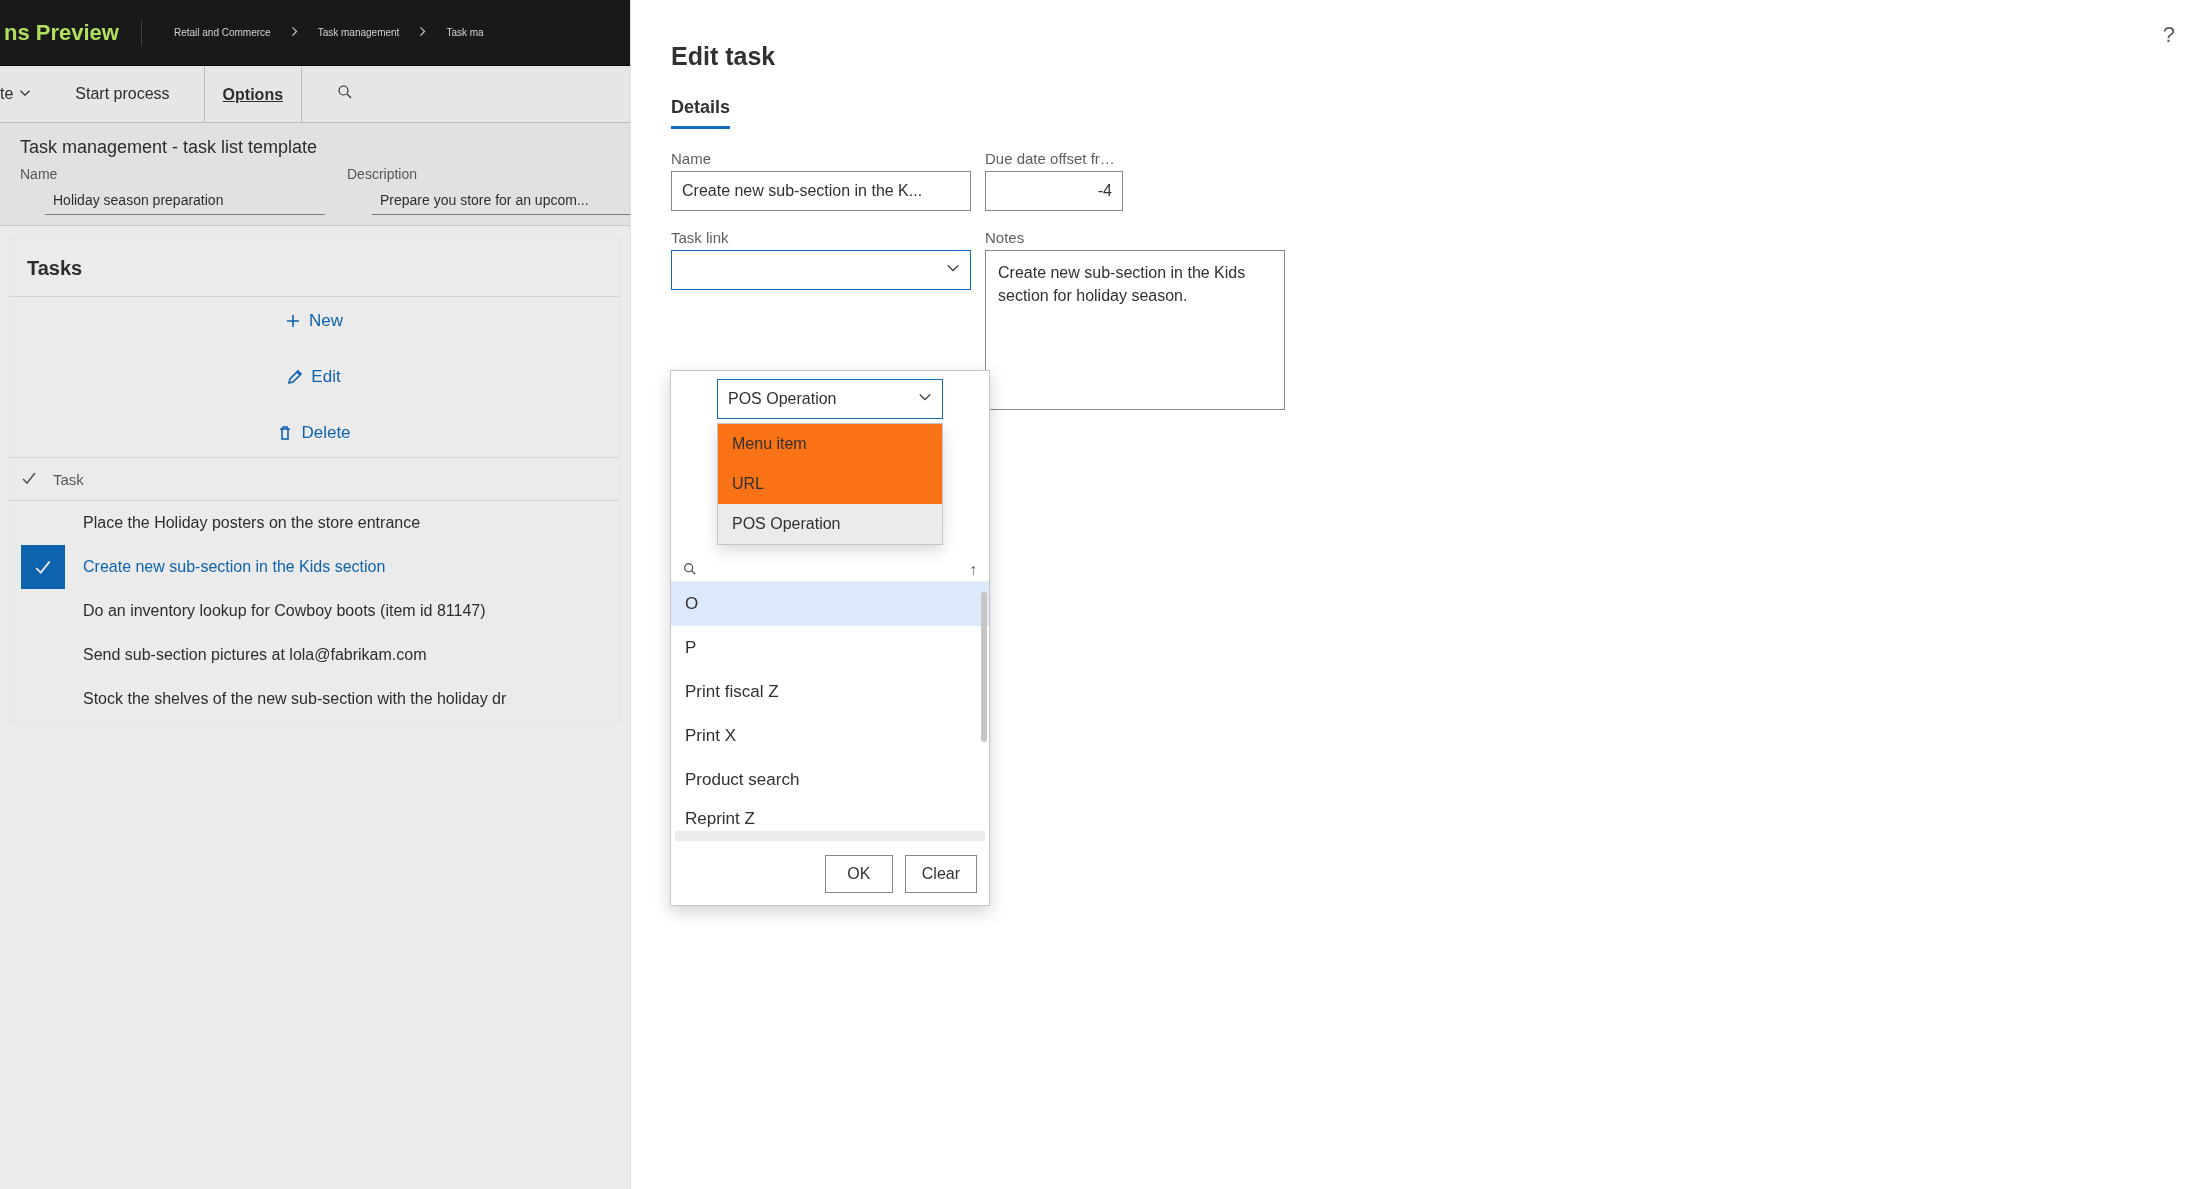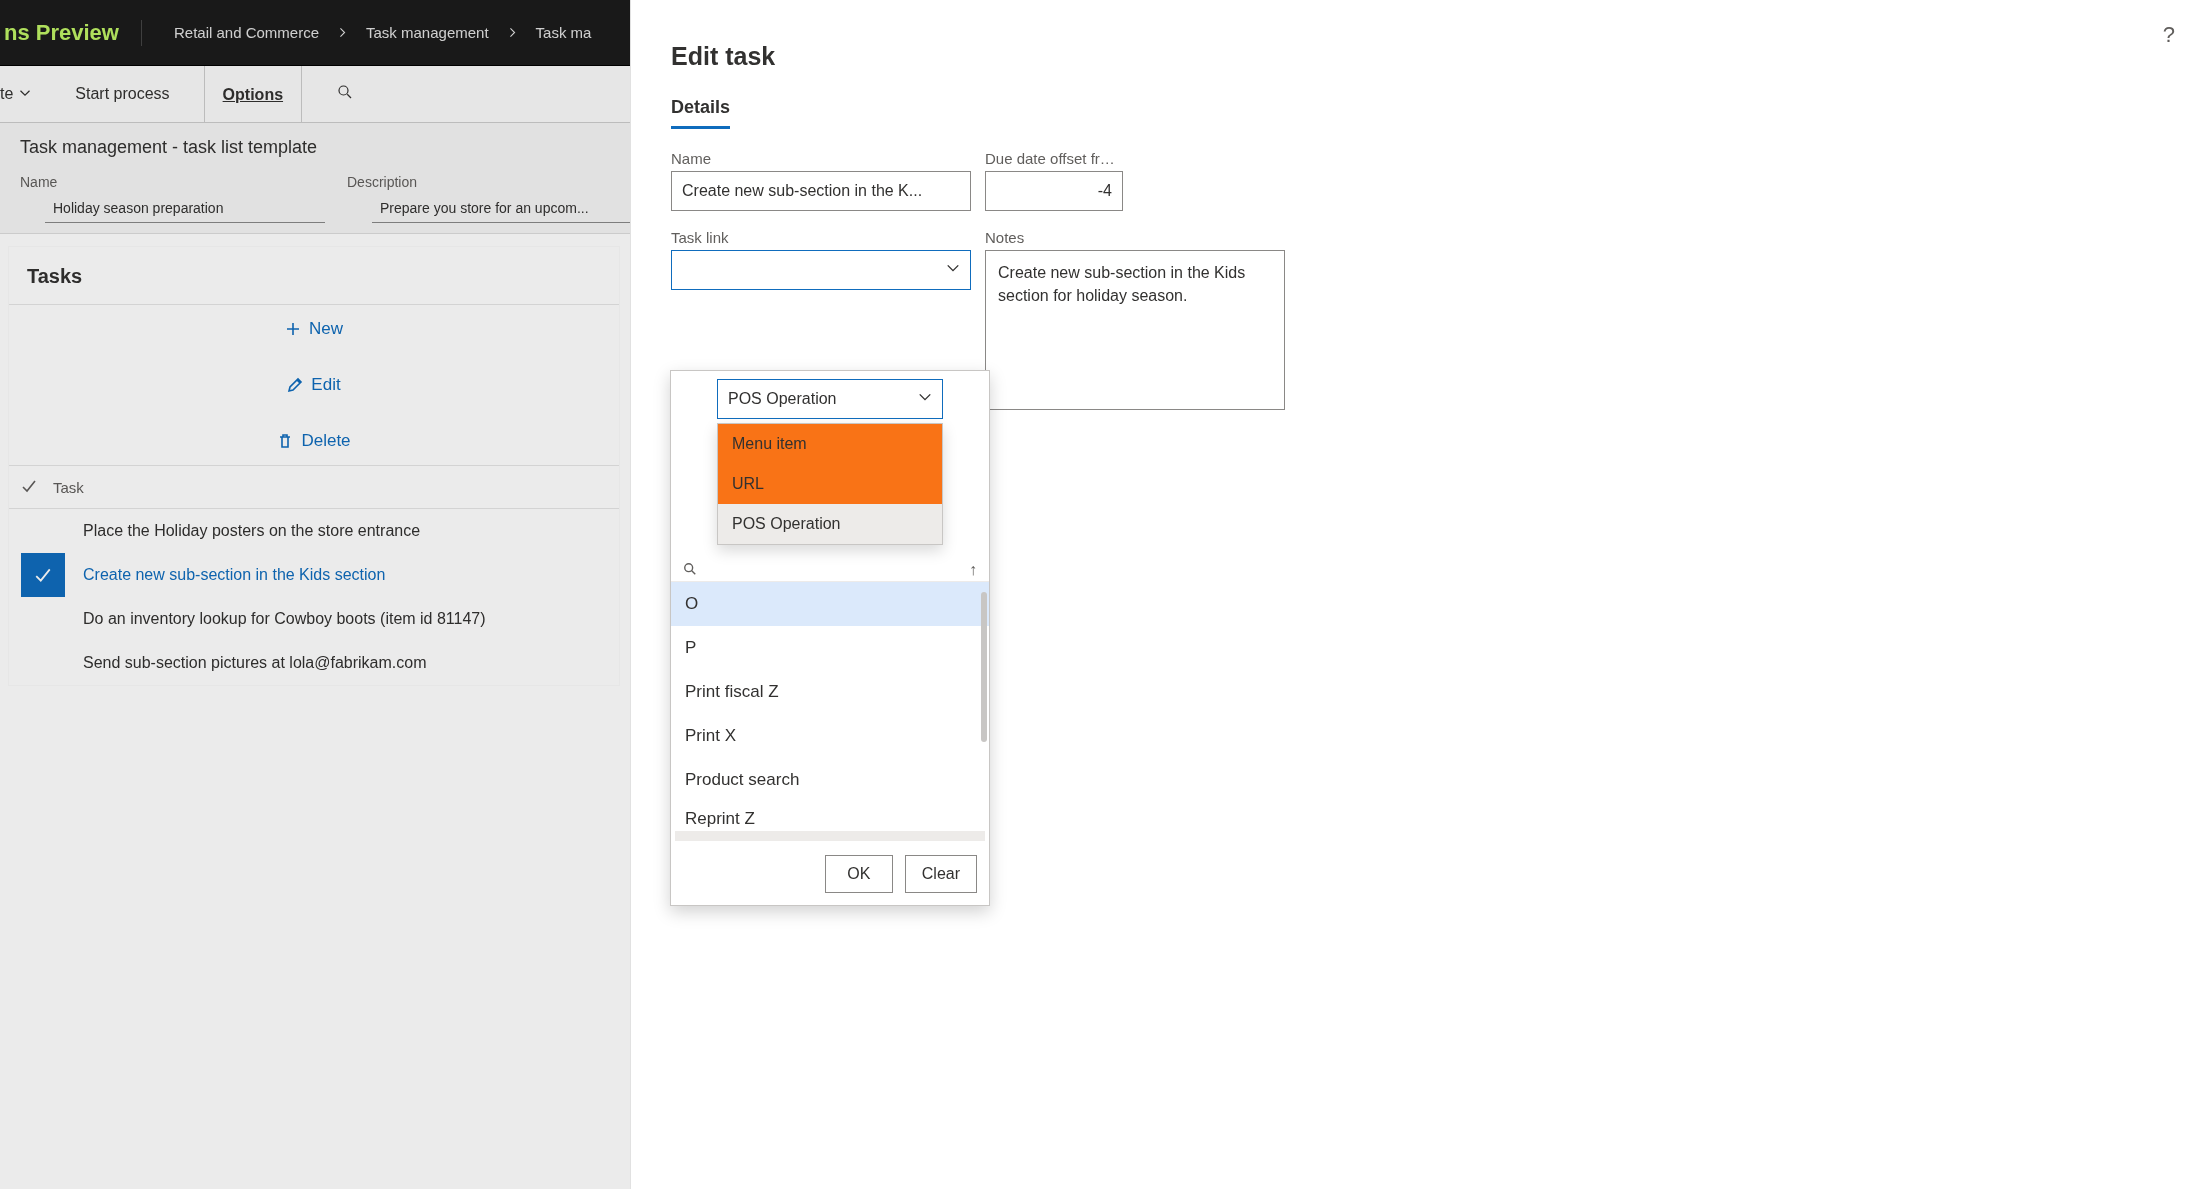--- a/index.html
+++ b/index.html
@@ -42,21 +42,21 @@
     padding: 0 22px 0 4px;
     border-right: 1px solid #444;
     height: 26px;
     line-height: 26px;
   }
   .breadcrumb {
     display: flex;
     align-items: center;
     gap: 18px;
     padding-left: 32px;
-    font-size: 15px;
+    font-size: 10px;
     color: #e1e1e1;
   }
   .bc-sep svg { width: 11px; height: 11px; }
   .bc-item { white-space: nowrap; }
   
   .actionrow {
     height: 57px;
     background: #fafafa;
     border-bottom: 1px solid #ccc;
     display: flex;
@@ -74,21 +74,21 @@
   .actionrow .chev svg { width:12px; height:12px; }
   .actionrow .search-icon svg { width:18px; height:18px; stroke:#323130;}
   
   .formhdr {
     background: #f5f5f5;
     border-bottom: 1px solid #ddd;
     padding: 14px 20px 10px 20px;
   }
   .formhdr-title {
     font-size: 18px;
-    margin-bottom: 16px;
+    margin-bottom: 8px;
   }
   .formhdr-fields {
     display: flex;
     gap: 22px;
   }
   .field {
     display: flex; flex-direction: column;
   }
   .field-label {
     font-size: 14px;
@@ -449,20 +449,24 @@
         <div class="task-text">Create new sub-section in the Kids section</div>
       </div>
       <div class="grid-row">
         <div class="marker"></div>
         <div class="task-text">Do an inventory lookup for Cowboy boots (item id 81147)</div>
       </div>
       <div class="grid-row">
         <div class="marker"></div>
         <div class="task-text">Send sub-section pictures at lola@fabrikam.com</div>
       </div>
+      <div class="grid-row">
+        <div class="marker"></div>
+        <div class="task-text">Stock the shelves of the new sub-section with the holiday dr</div>
+      </div>
 
     </div>
   </div>
 
   <div class="panel">
     <div class="help">?</div>
     <div class="panel-inner">
       <div class="panel-title">Edit task</div>
       <div class="tab-strip">
         <div class="tab">Details</div>

